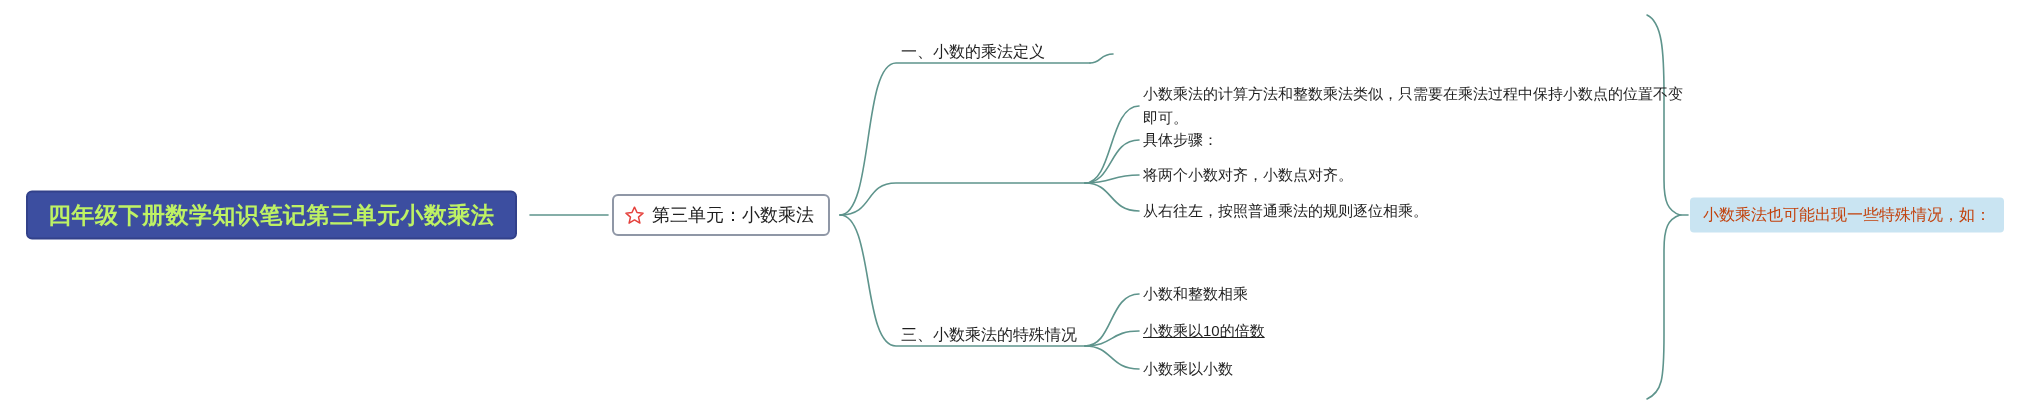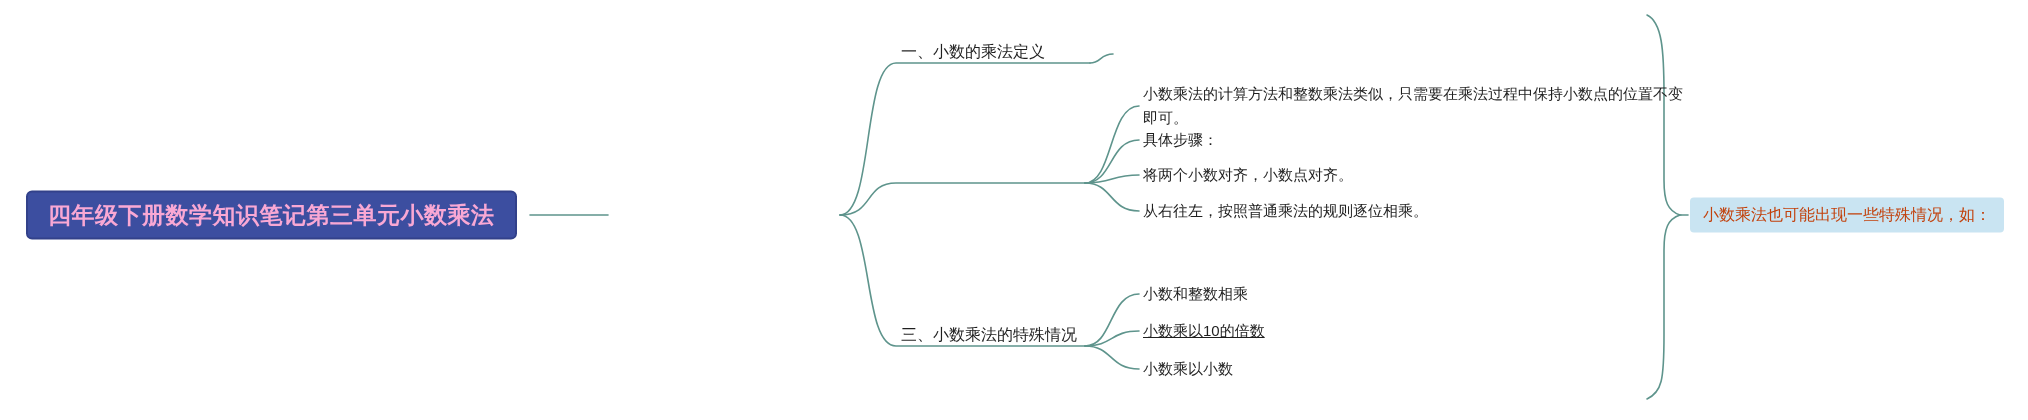--- a/index.html
+++ b/index.html
@@ -4,21 +4,21 @@
 <style>
   html,body{margin:0;padding:0;background:#ffffff;}
   body{font-family:"Liberation Sans","DejaVu Sans",sans-serif;color:#1f1f1f;}
   .canvas{position:relative;width:2028px;height:420px;overflow:hidden;background:#ffffff;}
   .connectors{position:absolute;left:0;top:0;width:2028px;height:420px;}
   .connectors path, .connectors line{fill:none;stroke:#5e948c;stroke-width:1.6;stroke-linecap:round;}
   .node{position:absolute;display:flex;align-items:center;box-sizing:border-box;white-space:nowrap;}
   .root-node{
     left:26px;top:215px;transform:translateY(-50%);
     background:#3c4ea0;border:2px solid #32418a;border-radius:6px;
-    color:#f9a8d4;font-weight:bold;font-size:23px;line-height:1;
+    color:#bef264;font-weight:bold;font-size:23px;line-height:1;
     padding:11px 20px;letter-spacing:0.5px;
   }
   .topic-node{
     left:612px;top:215px;transform:translateY(-50%);
     background:#ffffff;border:2px solid #8f97a6;border-radius:6px;
     font-size:18px;padding:7px 14px 7px 10px;gap:7px;
   }
   .star{width:21px;height:21px;display:block;}
   .branch-label{
     position:absolute;transform:translateY(-50%);
@@ -60,20 +60,26 @@
     <path d="M 1085 346 C 1113 346 1109 369 1139 369"></path>
 
     <path d="M 1647 15 C 1662 22 1664 50 1664 95 L 1664 180 C 1664 202 1668 211 1680 215 C 1668 219 1664 228 1664 250 L 1664 335 C 1664 380 1662 392 1647 399"></path>
     <path d="M 1680 215 L 1688 215"></path>
   </svg>
 
   <div class="node root-node">
     <span>四年级下册数学知识笔记第三单元小数乘法</span>
   </div>
 
+  <div class="node topic-node">
+    <svg class="star" viewBox="0 0 24 24">
+      <path d="M12 2.5 L14.9 8.6 L21.8 9.3 L16.6 13.9 L18.2 20.7 L12 17.1 L5.8 20.7 L7.4 13.9 L2.2 9.3 L9.1 8.6 Z" fill="#ffffff" stroke="#e5413c" stroke-width="1.7" stroke-linejoin="round"></path>
+    </svg>
+    <span>第三单元：小数乘法</span>
+  </div>
 
   <div class="branch-label" style="left:901px;top:52px;">一、小数的乘法定义</div>
   <div class="branch-label" style="left:901px;top:335px;">三、小数乘法的特殊情况</div>
 
 
   <div class="leaf wrap" style="left:1143px;top:106px;width:545px;">小数乘法的计算方法和整数乘法类似，只需要在乘法过程中保持小数点的位置不变即可。</div>
   <div class="leaf nowrap" style="left:1143px;top:140px;">具体步骤：</div>
   <div class="leaf nowrap" style="left:1143px;top:175px;">将两个小数对齐，小数点对齐。</div>
   <div class="leaf nowrap" style="left:1143px;top:211px;">从右往左，按照普通乘法的规则逐位相乘。</div>
 

